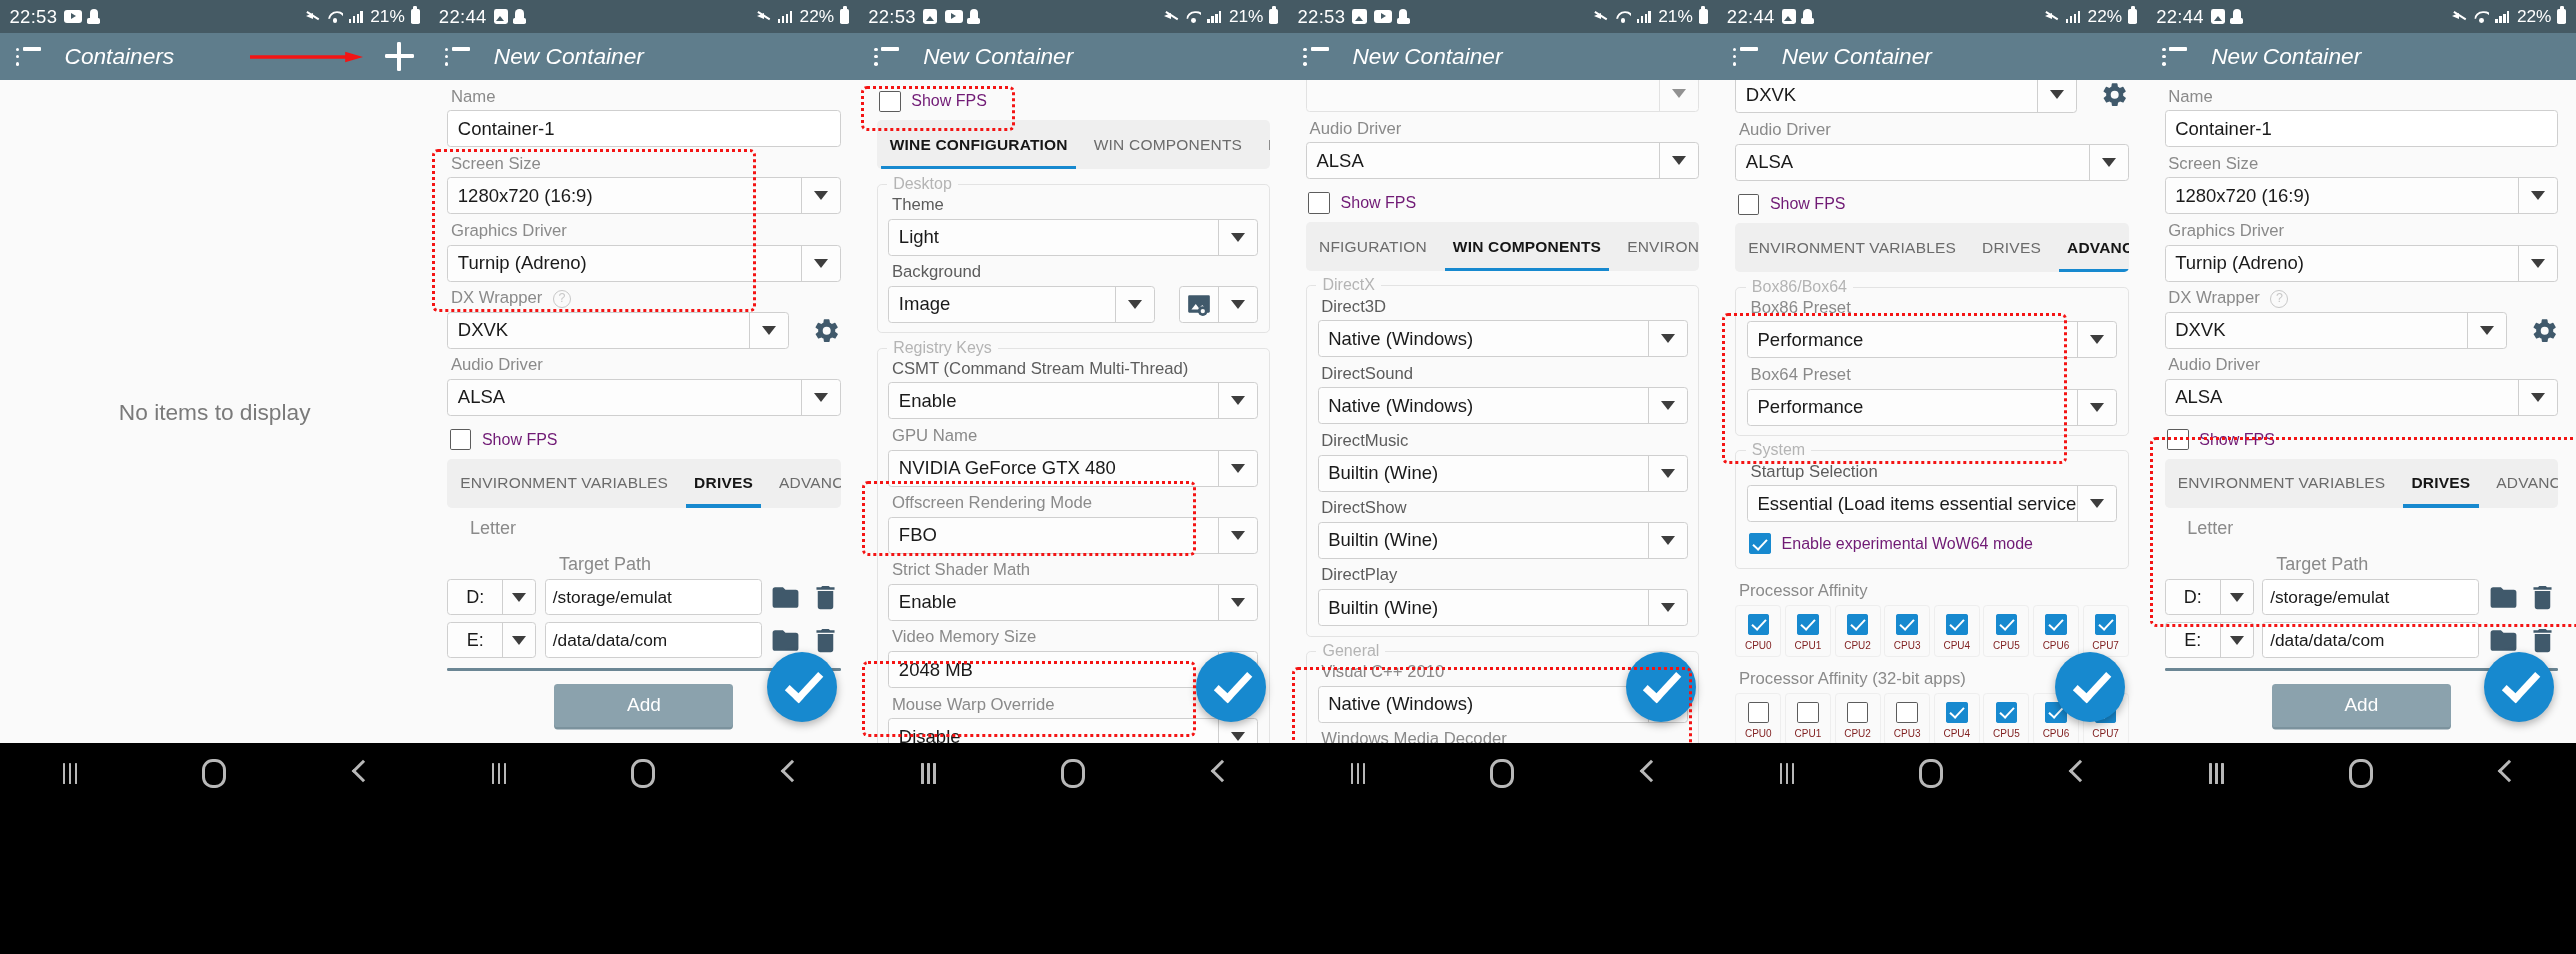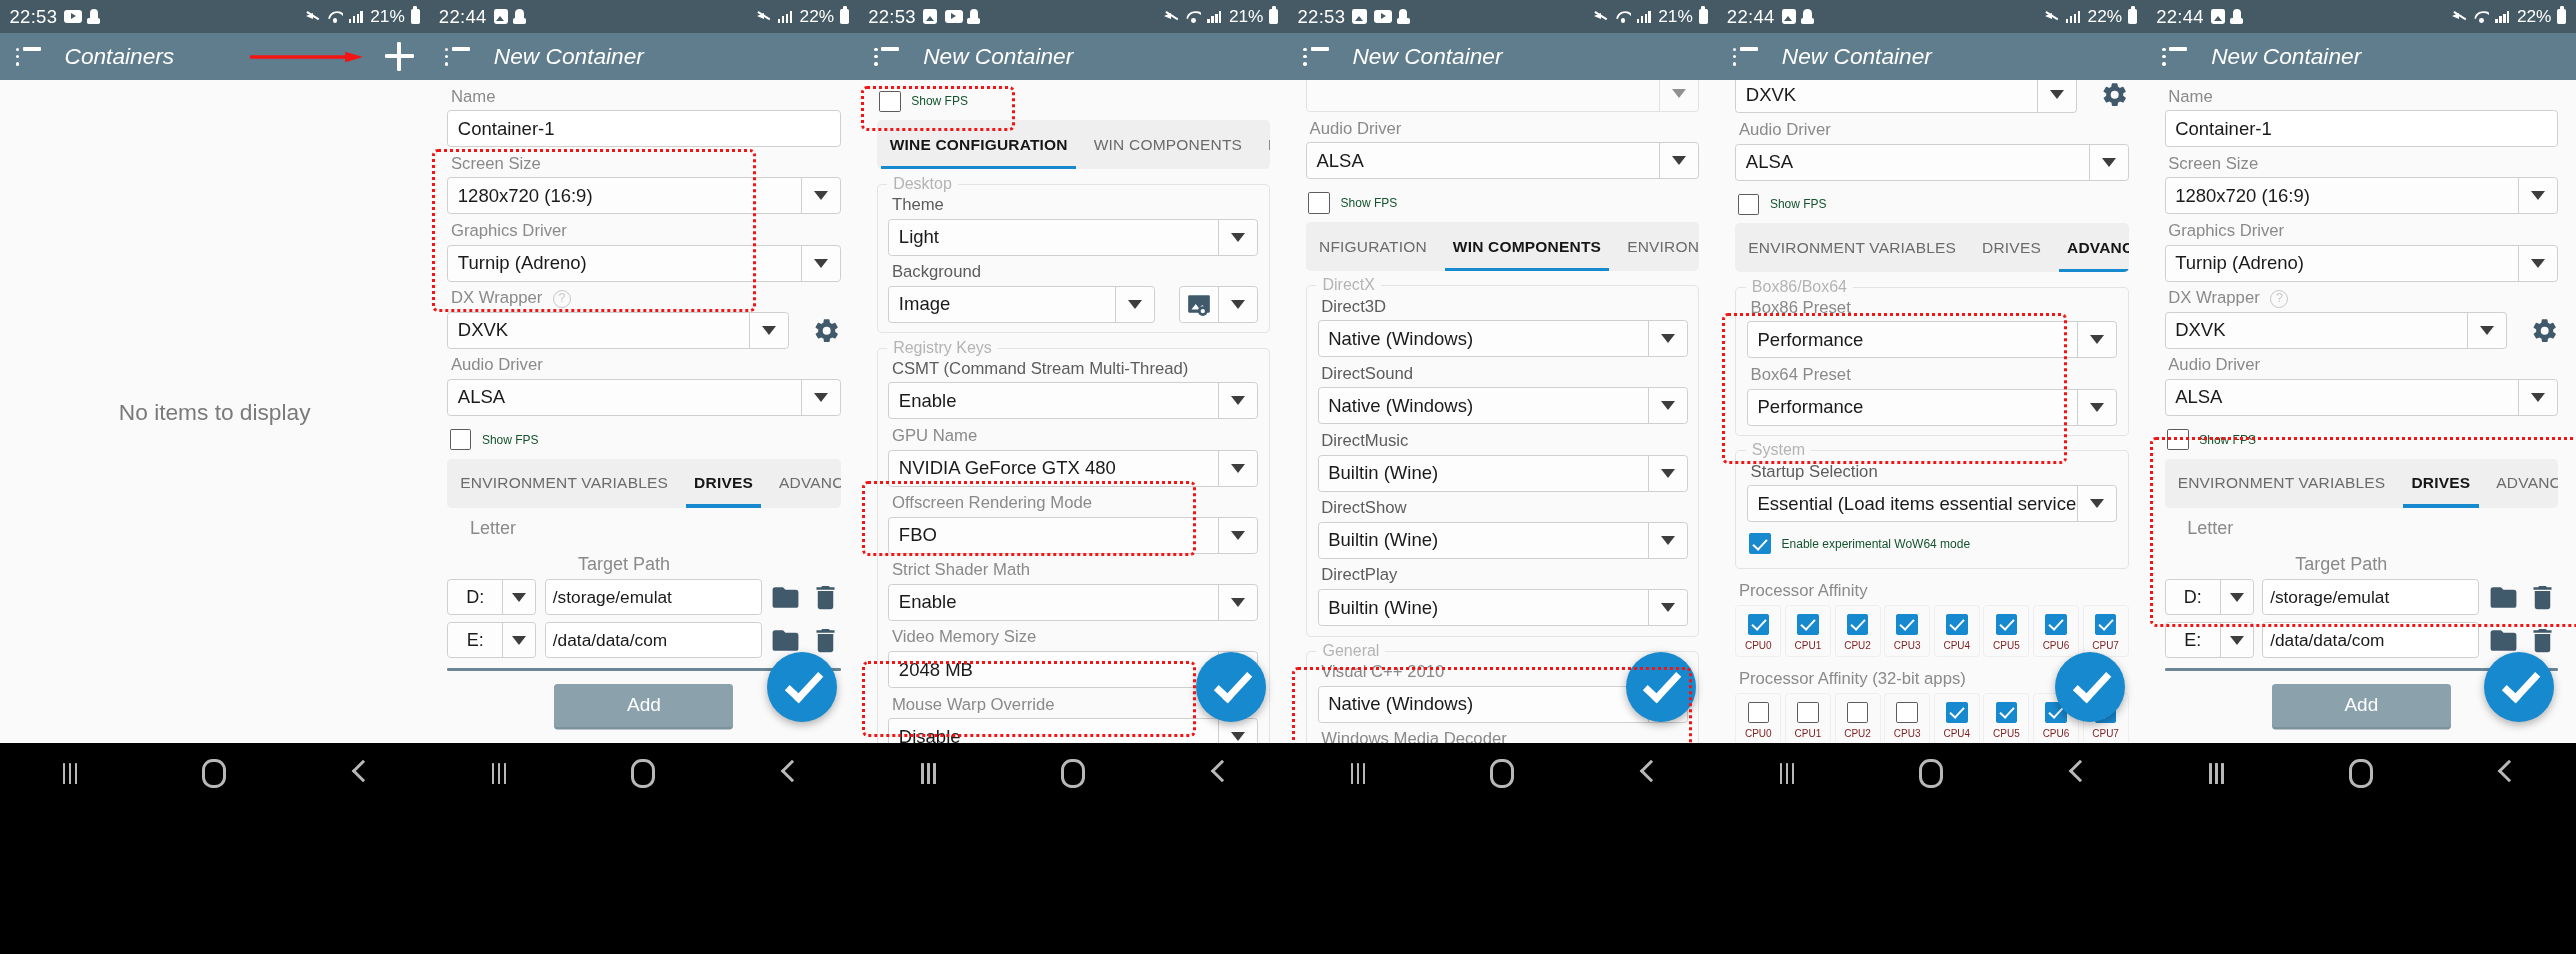--- a/index.html
+++ b/index.html
@@ -202,21 +202,21 @@
     background: #fff; flex: 0 0 21.5px;
   }
   .cbox.on {
     background: #1789cf; border-color: #1789cf; position: relative;
   }
   .cbox.on::after {
     content: ""; position: absolute; left: 6px; top: 1.8px;
     width: 6px; height: 12px; border: solid #fff;
     border-width: 0 2.4px 2.4px 0; transform: rotate(43deg);
   }
-  .checkrow .lbl { font-size: 12px; color: #14532d; }
+  .checkrow .lbl { font-size: 16px; color: #701a75; }
 
   
   .tabbar {
     background: #efefef; border-radius: 4.8px;
     display: flex; align-items: stretch; height: 49px;
     margin-top: 8.3px; overflow: hidden;
   }
   .tab {
     display: flex; align-items: center; justify-content: center;
     padding: 0 13px; font-size: 15.5px; color: #6b6b6b;
@@ -232,21 +232,21 @@
   .group {
     border: 1.2px solid #e3e3e3; border-radius: 4.8px;
     margin-top: 14.3px; padding: 3.6px 10.7px 9.5px 10.7px; position: relative;
   }
   .group > .legend {
     position: absolute; top: -10px; left: 9.5px; background: #fafafa;
     padding: 0 6px; color: #b4b4b4; font-size: 16px;
   }
 
   
-  .dt-head { display: flex; margin: 10.7px 0 3.6px 0; gap: 19px; }
+  .dt-head { display: flex; margin: 10.7px 0 3.6px 0; }
   .dt-head span { color: #8a8a8a; font-size: 18px; }
   .dt-head .c1 { width: 101px; padding-left: 22.7px; }
   .dt-head .c2 { padding-left: 10.7px; margin-top: 36px; }
   .drive-row { display: flex; align-items: center; gap: 8.3px; margin-bottom: 7.2px; }
   .drive-letter {
     width: 89px; flex: 0 0 89px; height: 36px;
     border: 1.2px solid #cfcfcf; border-radius: 3.6px; background: #fdfdfd;
     display: flex; align-items: stretch;
   }
   .drive-letter .v {

